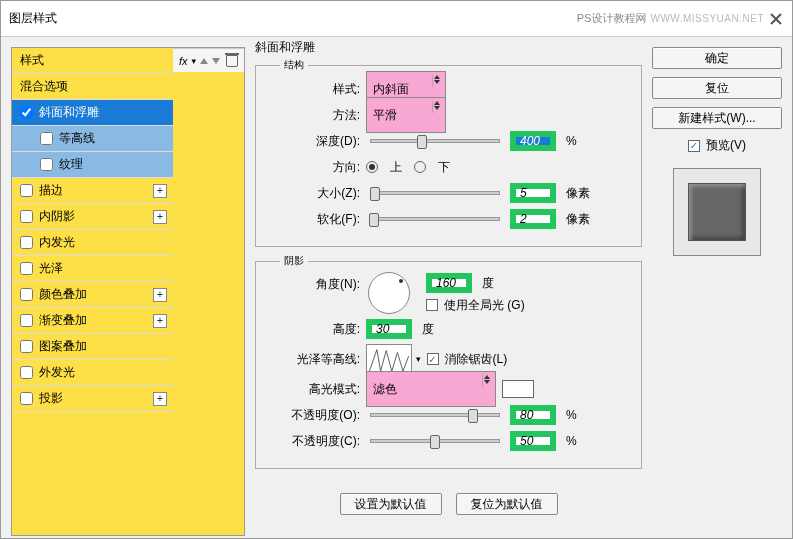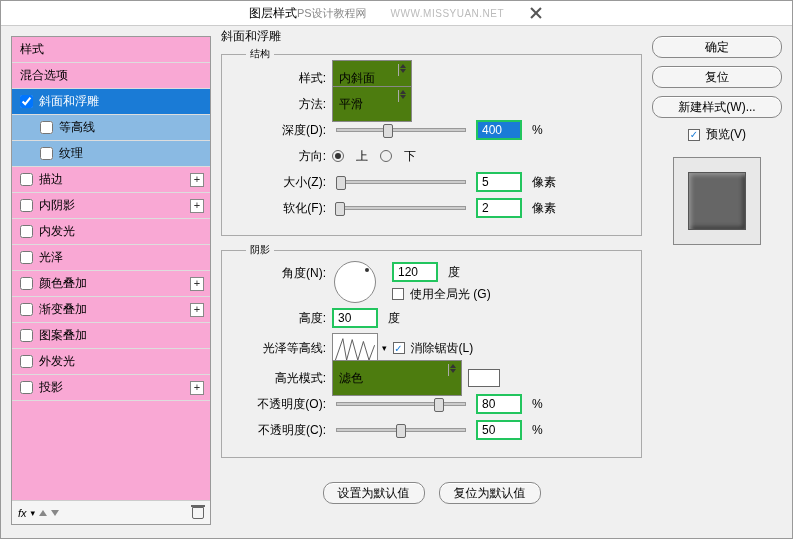--- a/index.html
+++ b/index.html
@@ -1,26 +1,26 @@
 <!DOCTYPE html>
 <html><head>
 <meta charset="utf-8">
 <style>
 * { box-sizing: border-box; margin: 0; padding: 0; font-family: "Microsoft YaHei", sans-serif; font-size: 12px; }
 body { background: #f0f0f0; width: 793px; height: 539px; overflow: hidden; }
 .dialog { width: 793px; height: 539px; background: #f0f0f0; border: 1px solid #999; }
-.titlebar { height: 25px; background: #fff; border-bottom: 1px solid #ccc; display: flex; align-items: center; padding: 0 8px; justify-content: center; }
-.titlebar .right { display: flex; align-items: center; gap: 24px; }
+.titlebar { height: 36px; background: #fff; border-bottom: 1px solid #ccc; display: flex; align-items: center; padding: 0 8px; justify-content: space-between; }
+.titlebar .right { display: flex; align-items: center; gap: 4px; }
 .watermark { color: #bbb; font-size: 10px; letter-spacing: 0.5px; }
 .close-x { width: 16px; height: 16px; position: relative; }
 .close-x::before, .close-x::after { content: ""; position: absolute; left: 7px; top: 1px; width: 2px; height: 14px; background: #555; }
 .close-x::before { transform: rotate(45deg); }
 .close-x::after { transform: rotate(-45deg); }
 .content { display: flex; padding: 10px; gap: 10px; height: calc(100% - 28px); }
-.styles-panel { width: 200px; border: 1px solid #999; background: #f9a8d4; display: flex; flex-direction: column; }
+.styles-panel { width: 234px; border: 1px solid #999; background: #fde047; display: flex; flex-direction: row; }
 .styles-list { flex: 1; overflow: auto; }
 .style-row { height: 26px; display: flex; align-items: center; padding: 0 8px; border-bottom: 1px solid #ddd; position: relative; }
 .style-header { font-weight: normal; }
 .style-row.selected { background: #1a7bd6; color: #fff; }
 .style-row.sub-selected { background: #8abae3; color: #000; }
 .style-row input[type=checkbox] { margin-right: 6px; }
 .style-row .plus { position: absolute; right: 6px; width: 14px; height: 14px; border: 1px solid #888; background: #fff; display: flex; align-items: center; justify-content: center; font-size: 11px; line-height: 1; color: #333; }
 .style-row.sub { padding-left: 28px; }
 .styles-footer { height: 24px; border-top: 1px solid #ccc; background: #f5f5f5; display: flex; align-items: center; padding: 0 6px; gap: 6px; justify-content: space-between; }
 .footer-left { display: flex; gap: 4px; align-items: center; }
@@ -30,44 +30,44 @@
 .arrow-down { border-top: 6px solid #888; }
 .trash-icon { width: 12px; height: 12px; border: 1px solid #666; border-radius: 0 0 2px 2px; position: relative; }
 .trash-icon::before { content: ""; position: absolute; top: -3px; left: -2px; width: 14px; height: 2px; background: #666; }
 
 .settings-panel { flex: 1; display: flex; flex-direction: column; gap: 8px; }
 .fieldset { border: 1px solid #aaa; padding: 10px 14px 14px 14px; position: relative; margin-top: 6px; }
 .fieldset-label { position: absolute; top: -8px; left: 24px; background: #f0f0f0; padding: 0 4px; font-size: 10px; }
 .section-title { position: absolute; top: -20px; left: 0; font-size: 12px; }
 .row { display: flex; align-items: center; height: 26px; gap: 6px; }
 .row-label { width: 90px; text-align: right; }
-.select { border: 1px solid #888; background: #4d7c0f; height: 36px; padding: 0 18px 0 6px; position: relative; display: inline-flex; align-items: center; min-width: 80px; }
+.select { border: 1px solid #888; background: #f9a8d4; height: 36px; padding: 0 18px 0 6px; position: relative; display: inline-flex; align-items: center; min-width: 80px; }
 .select::after { content: ""; position: absolute; right: 4px; top: 3px; width: 8px; height: 12px; border-left: 1px solid #aaa; }
 .select .arrows { position: absolute; right: 5px; top: 3px; width: 6px; display:flex; flex-direction:column; gap:1px; align-items:center;}
 .select .arrows .au{width:0;height:0;border-left:3px solid transparent;border-right:3px solid transparent;border-bottom:4px solid #333;}
 .select .arrows .ad{width:0;height:0;border-left:3px solid transparent;border-right:3px solid transparent;border-top:4px solid #333;}
 .slider { flex: 0 0 130px; height: 4px; background: #ccc; position: relative; margin: 0 4px; border:1px solid #999; }
 .slider .thumb { position: absolute; top: -5px; width: 10px; height: 14px; background: #ddd; border: 1px solid #666; border-radius: 2px; transform: translateX(-50%); }
-.numbox { width: 46px; height: 20px; border: 2px solid #22c55e; background: #fff; text-align: left; padding: 0 4px; display:inline-flex; align-items:center; }
+.numbox { width: 46px; height: 20px; border: 6px solid #22c55e; background: #fff; text-align: left; padding: 0 4px; display:inline-flex; align-items:center;font-style:italic; }
 .numbox.sel { background: #1a7bd6; color: #fff; }
 .unit { margin-left: 4px; }
 .radio-group { display: flex; gap: 12px; align-items: center; }
 .radio { width: 12px; height: 12px; border: 1px solid #666; border-radius: 50%; display: inline-flex; align-items: center; justify-content: center; }
 .radio.checked::after { content: ""; width: 6px; height: 6px; background: #333; border-radius: 50%; }
 .angle-wheel { width: 42px; height: 42px; border: 1px solid #888; border-radius: 50%; background: #fff; position: relative; margin-right:8px; }
 .angle-wheel::after { content: ""; position: absolute; width: 4px; height: 4px; background: #333; border-radius: 50%; left: 30px; top: 6px; }
 .contour-box { width: 46px; height: 30px; border: 1px solid #888; background: #fff; position: relative; }
 .contour-box svg { width: 100%; height: 100%; }
 .swatch { width: 32px; height: 18px; border: 1px solid #666; display:inline-block; }
 .swatch.white { background: #fff; }
 .swatch.black { background: #000; }
 .check { width: 12px; height: 12px; border: 1px solid #666; background: #fff; display: inline-flex; align-items: center; justify-content: center; }
 .check.checked::after { content: "✓"; font-size: 10px; color: #1a7bd6; }
 .btn-row { display: flex; gap: 14px; justify-content: center; margin-top: 16px; }
-.btn { border: 1px solid #888; background: #f5f5f5; height: 22px; padding: 8px 14px; display: inline-flex; align-items: center; border-radius: 10px; box-shadow: 0 1px 0 #fff inset; }
+.btn { border: 1px solid #888; background: #f5f5f5; height: 22px; padding: 8px 14px; display: inline-flex; align-items: center; border-radius: 2px; box-shadow: 0 1px 0 #fff inset; }
 
 .right-panel { width: 130px; display: flex; flex-direction: column; gap: 8px; align-items: stretch; }
 .right-panel .btn { justify-content: center; }
 .preview-check { display: flex; align-items: center; gap: 6px; justify-content: center; }
 .preview-box { width: 88px; height: 88px; border: 1px solid #888; background: #e8e8e8; display: flex; align-items: center; justify-content: center; margin: 6px auto 0; }
 .preview-inner { width: 58px; height: 58px; background: #666; box-shadow: inset 2px 2px 4px #999, inset -2px -2px 4px #333; border: 1px solid #555; }
 </style>
 </head>
 <body>
 
@@ -224,21 +224,21 @@
       </div>
 
       <div class="fieldset">
         <div class="fieldset-label">阴影</div>
         <div class="row" style="height:auto; align-items:flex-start;gap:8px;">
           <span class="row-label" style="padding-top:4px;">角度(N):</span>
           <div class="angle-wheel"></div>
           <div>
             <div class="row" style="height:22px;">
               <div class="numbox">
-                  <span>120</span>
+                  <span>160</span>
                 </div>
               <span class="unit">度</span>
             </div>
             <div class="row" style="height:22px;">
               <span class="check"></span>
               <span>使用全局光 (G)</span>
             </div>
           </div>
         </div>
         <div class="row">

